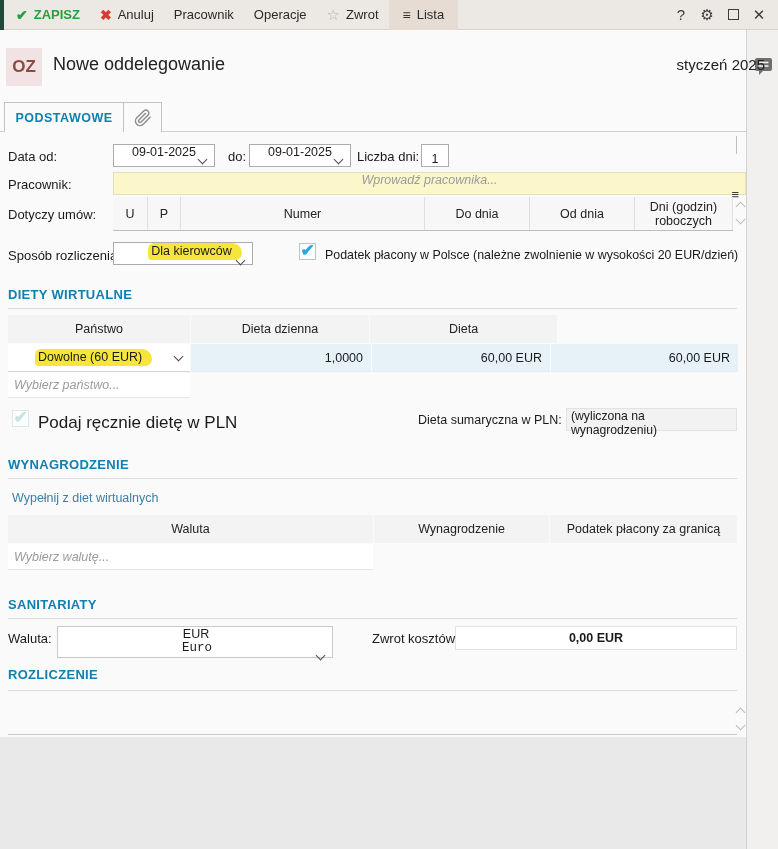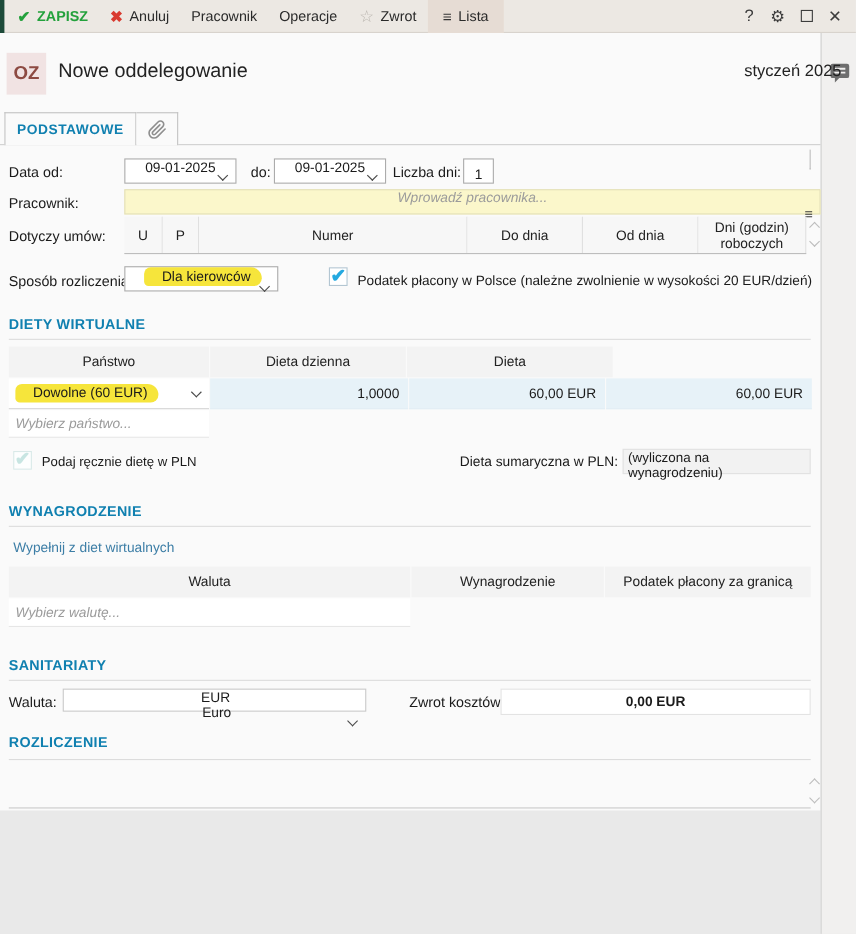--- a/index.html
+++ b/index.html
@@ -49,21 +49,21 @@
 
   
   .lbl { position:absolute; font-size:13px; color:#1a1a1a; white-space:nowrap; }
   .field { position:absolute; background:#fff; border:1px solid #ababab; font-size:12.5px;
            display:flex; align-items:center;flex-direction:column; }
   .field .txt { padding:0 6px; }
   .chev { width:7px; height:7px; border-right:1.5px solid #4a4a4a; border-bottom:1.5px solid #4a4a4a;
           transform:rotate(45deg); margin-top:-3px; }
   .chev-slot { margin-left:auto; padding-right:8px; display:flex; align-items:center; }
   .ph { font-style:italic; color:#9b9b9b; }
-  .marker { background:#f6e53b; display:inline-block; padding:1px 10px 2px 16px; border-radius:6px 10px 7px 4px; }
+  .marker { background:#f6e53b; display:inline-block; padding:1px 10px 2px 3px; border-radius:6px 10px 7px 4px;margin-left:21px; }
   .cb { position:absolute; width:17px; height:17px; background:#fff; border:1px solid #b3c6d2;
         display:flex; align-items:center; justify-content:center; }
   .cb .mark { color:#25a9e0; font-size:17px; font-weight:bold; line-height:1; margin-top:-3px; }
   .cb.disabled { border-color:#d9e9e8; background:#fdfefe; }
   .cb.disabled .mark { color:#c8e5e2; }
   .sect { position:absolute; font-size:13px; font-weight:bold; color:#1080b0; letter-spacing:.3px; }
   .sep { position:absolute; height:1px; background:#dcdcdc; }
   .link { position:absolute; font-size:12.5px; color:#3d7ea6; }
   .scrollpair { position:absolute; display:flex; flex-direction:column; gap:6px; }
   .schev { width:7px; height:7px; border-right:1.6px solid #bdbdbd; border-bottom:1.6px solid #bdbdbd; }
@@ -221,21 +221,21 @@
   </div>
   <div class="trow" style="left:8px; top:373px;">
     <div class="td white" style="width:182px; height:25px; border-bottom-color:#e6e6e6;">
       <span class="ph">Wybierz państwo...</span>
     </div>
   </div>
 
   <div class="cb disabled" style="left:12px; top:410px;">
     <span class="mark">✔</span>
   </div>
-  <div class="lbl" style="left:38px; top:413px; font-size:12px;">Podaj ręcznie dietę w PLN</div>
+  <div class="lbl" style="left:38px; top:413px; font-size:17px;">Podaj ręcznie dietę w PLN</div>
   <div class="lbl" style="left:418px; top:413px; font-size:12.5px;">Dieta sumaryczna w PLN:</div>
   <div class="field" style="left:566px; top:408px; width:171px; height:23px; background:#f2f2f2; border-color:#e2e2e2;">
     <span class="txt" style="padding:0 4px; font-size:12.2px;">(wyliczona na wynagrodzeniu)</span>
   </div>
 
   <div class="sect" style="left:8px; top:457px;">WYNAGRODZENIE</div>
   <div class="sep" style="left:8px; top:478px; width:729px;"></div>
   <div class="link" style="left:12px; top:491px;">Wypełnij z diet wirtualnych</div>
   <div class="thead" style="left:8px; top:515px;">
     <div class="th" style="width:365px; height:28px;">Waluta</div>
@@ -244,23 +244,23 @@
   </div>
   <div class="trow" style="left:8px; top:544px;">
     <div class="td white" style="width:365px; height:26px; border-bottom-color:#e6e6e6;">
       <span class="ph">Wybierz walutę...</span>
     </div>
   </div>
 
   <div class="sect" style="left:8px; top:597px;">SANITARIATY</div>
   <div class="sep" style="left:8px; top:618px; width:729px;"></div>
   <div class="lbl" style="left:8px; top:631px;">Waluta:</div>
-  <div class="field" style="left:57px; top:626px; width:276px; height:21px; border-color:#c9c9c9;">
+  <div class="field" style="left:57px; top:626px; width:276px; height:32px; border-color:#c9c9c9;">
     <span class="txt" style="padding-left:8px;">EUR</span>
-    <span class="txt" style="padding-left:10px;">Euro</span>
+    <span class="txt" style="padding-left:10px;font-family:Liberation Mono, monospace;">Euro</span>
     <span class="chev-slot">
         <span class="chev"></span>
       </span>
   </div>
   <div class="lbl" style="left:372px; top:631px;">Zwrot kosztów:</div>
   <div class="field" style="left:455px; top:626px; width:282px; height:24px; border-color:#e3e3e3; justify-content:center;font-weight:bold;">
     <span class="txt">0,00 EUR</span>
   </div>
 
   <div class="sect" style="left:8px; top:667px;">ROZLICZENIE</div>

